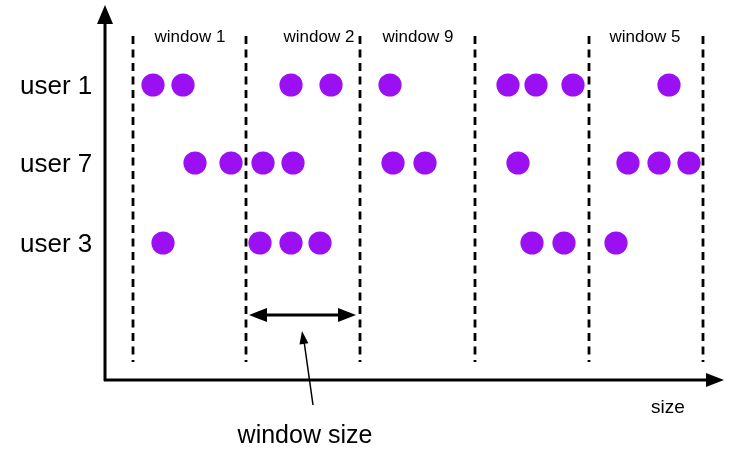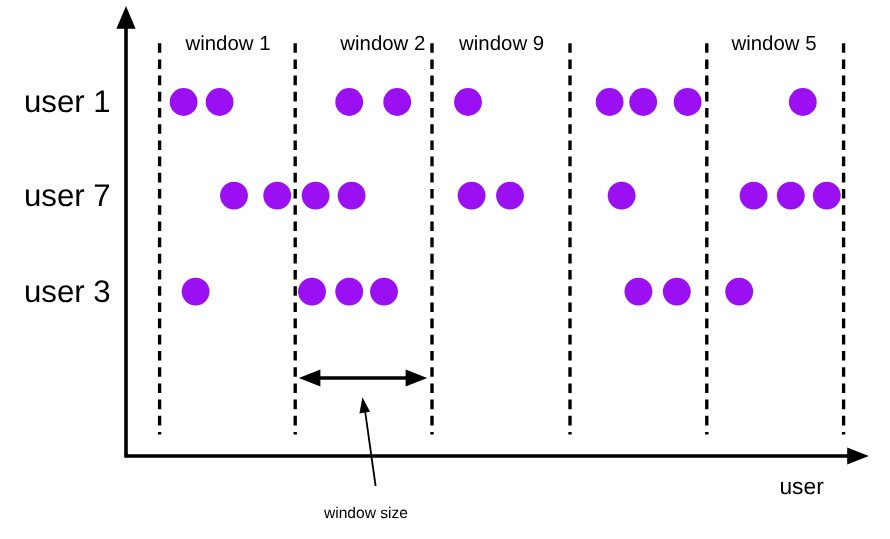--- a/index.html
+++ b/index.html
@@ -69,21 +69,21 @@
   }
   .time-label {
     left: 668px;
     top: 396px;
     font-size: 19px;
     transform: translateX(-50%);
   }
   .window-size-label {
     left: 305px;
     top: 420px;
-    font-size: 13px;
+    font-size: 25px;
     transform: translateX(-50%);
   }
 </style>
 </head>
 <body>
 
 <div class="canvas">
 
   <svg width="742" height="449" viewBox="0 0 742 449">
 
@@ -149,16 +149,16 @@
 
   <div class="label window-label" style="left: 190px;">window 1</div>
   <div class="label window-label" style="left: 319px;">window 2</div>
   <div class="label window-label" style="left: 418px;">window 9</div>
   <div class="label window-label" style="left: 645px;">window 5</div>
 
   <div class="label user-label" style="top: 85px;">user 1</div>
   <div class="label user-label" style="top: 163px;">user 7</div>
   <div class="label user-label" style="top: 243px;">user 3</div>
 
-  <div class="label time-label">user</div>
+  <div class="label time-label">size</div>
   <div class="label window-size-label">window size</div>
 
 </div>
 
 </body></html>

